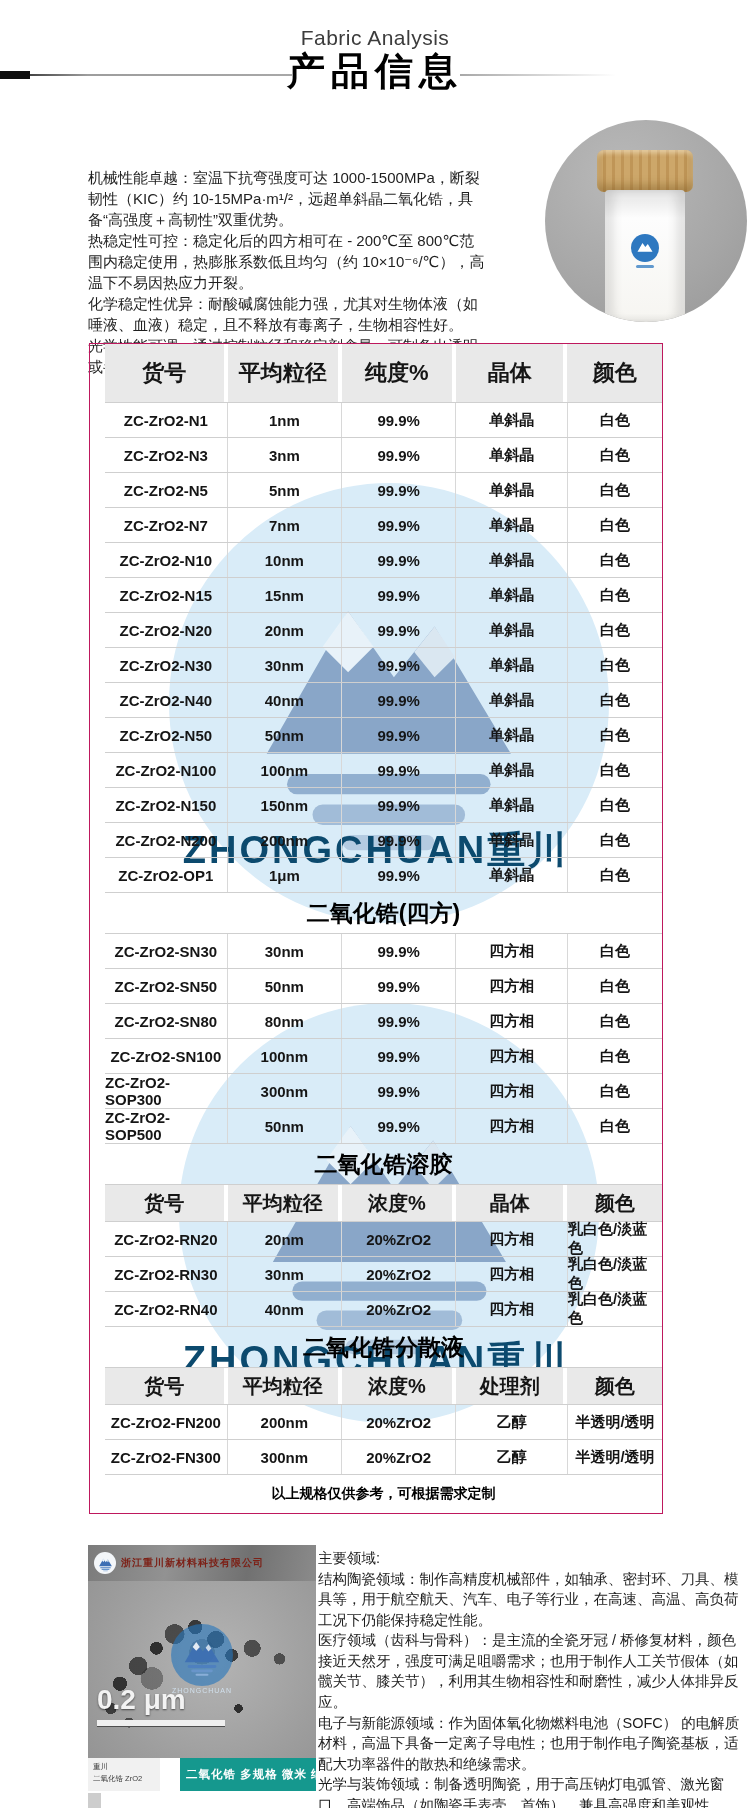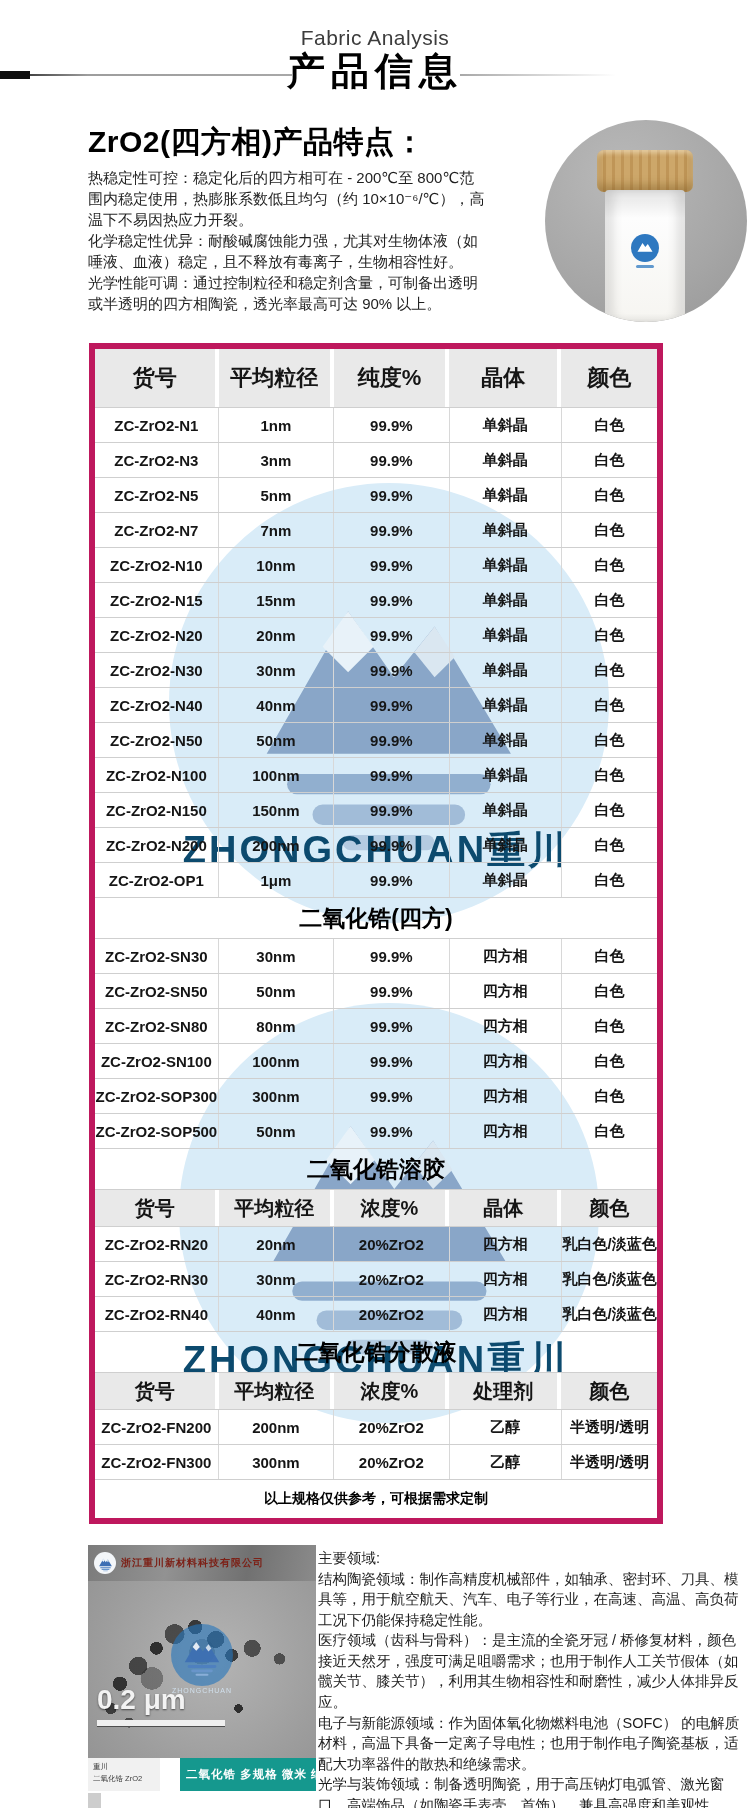--- a/index.html
+++ b/index.html
@@ -38,21 +38,21 @@
   
   .table-wrap{position:absolute;left:89px;top:343px;width:574px;}
   .wm{position:absolute;border-radius:50%;background:#d9ecf8;display:flex;align-items:center;justify-content:center;}
   .wmA{left:80px;top:140px;width:440px;height:440px;}
   .wmB{left:90px;top:660px;width:420px;height:420px;}
   .wm svg{width:74%;height:74%;opacity:.55;filter:saturate(.75);}
   .wm-t{position:absolute;left:0;width:100%;text-align:center;font-size:38px;font-weight:800;
         letter-spacing:3px;color:#0c4a6e;white-space:nowrap;}
   .wmtA{top:482px;} .wmtB{top:992px;}
 
-  .ptable{position:relative;border:6px solid #be185d;background:transparent;}
+  .ptable{position:relative;border:1px solid #be185d;background:transparent;padding-left:15px;}
   .t-row{display:flex;align-items:stretch;border-bottom:1px solid #cfcfcf;}
   .t-row:last-child{border-bottom:none;}
   .t-cell{display:flex;align-items:center;justify-content:center;font-weight:700;font-size:15px;color:#151515;}
   .c0{width:22%;} .c1{width:20.5%;} .c2{width:20.5%;} .c3{width:20%;} .c4{width:17%;}
   .t-row.data{height:34px;}
   .t-row.data .t-cell{border-right:1px solid #d8d8d8;}
   .t-row.data .t-cell:last-child{border-right:none;}
   .t-row.hdr{height:36px;background:#fff;gap:4px;padding:0;}
   .t-row.hdr .t-cell{background:#e9e9e9;font-size:20px;font-weight:800;flex:1 1 auto;}
   .t-row.hdr .c0{width:calc(22% - 4px);} .t-row.hdr .c1{width:calc(20.5% - 4px);}
@@ -128,22 +128,22 @@
   </defs>
 </svg>
 
 <div class="page">
 
   <div class="fabric">Fabric Analysis</div>
   <div class="rule-left"></div>
   <div class="rule-right"></div>
   <h1 class="page-title">产品信息</h1>
 
-  <h2 class="feat-h">ZrO2(四方相)产品特点：</h2>
   <div class="feat-p">
+      <p>机械性能卓越：室温下抗弯强度可达 1000-1500MPa，断裂韧性（KIC）约 10-15MPa·m¹/²，远超单斜晶二氧化锆，具备“高强度＋高韧性”双重优势。</p>
       <p>热稳定性可控：稳定化后的四方相可在 - 200℃至 800℃范围内稳定使用，热膨胀系数低且均匀（约 10×10⁻⁶/℃），高温下不易因热应力开裂。</p>
       <p>化学稳定性优异：耐酸碱腐蚀能力强，尤其对生物体液（如唾液、血液）稳定，且不释放有毒离子，生物相容性好。</p>
       <p>光学性能可调：通过控制粒径和稳定剂含量，可制备出透明或半透明的四方相陶瓷，透光率最高可达 90% 以上。</p>
     </div>
 
   <div class="photo">
     <div class="cap"></div>
     <div class="jar">
       <div class="jar-label">
         <svg viewBox="0 0 64 64" width="20" height="20">

